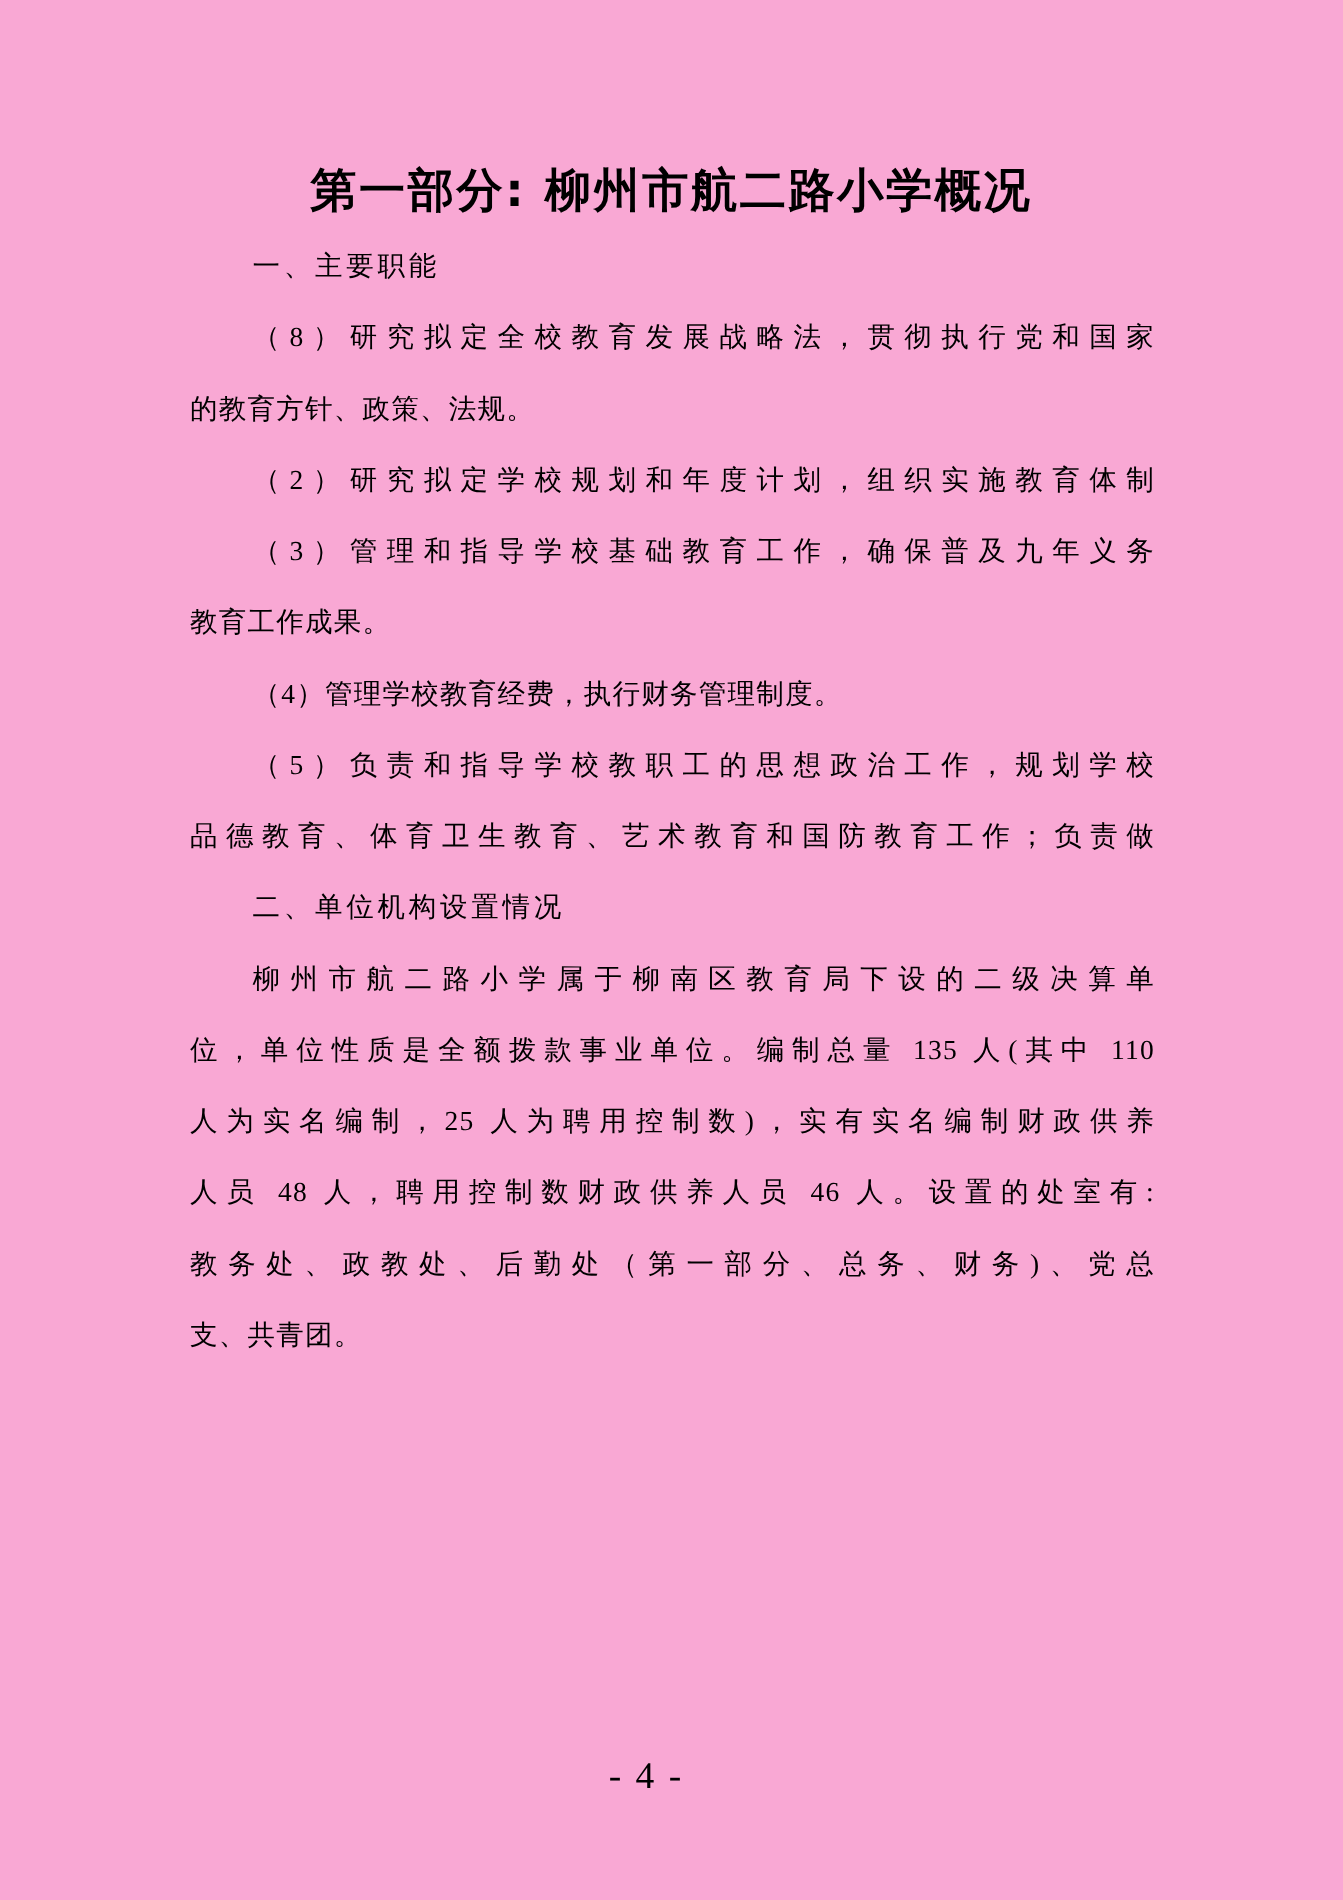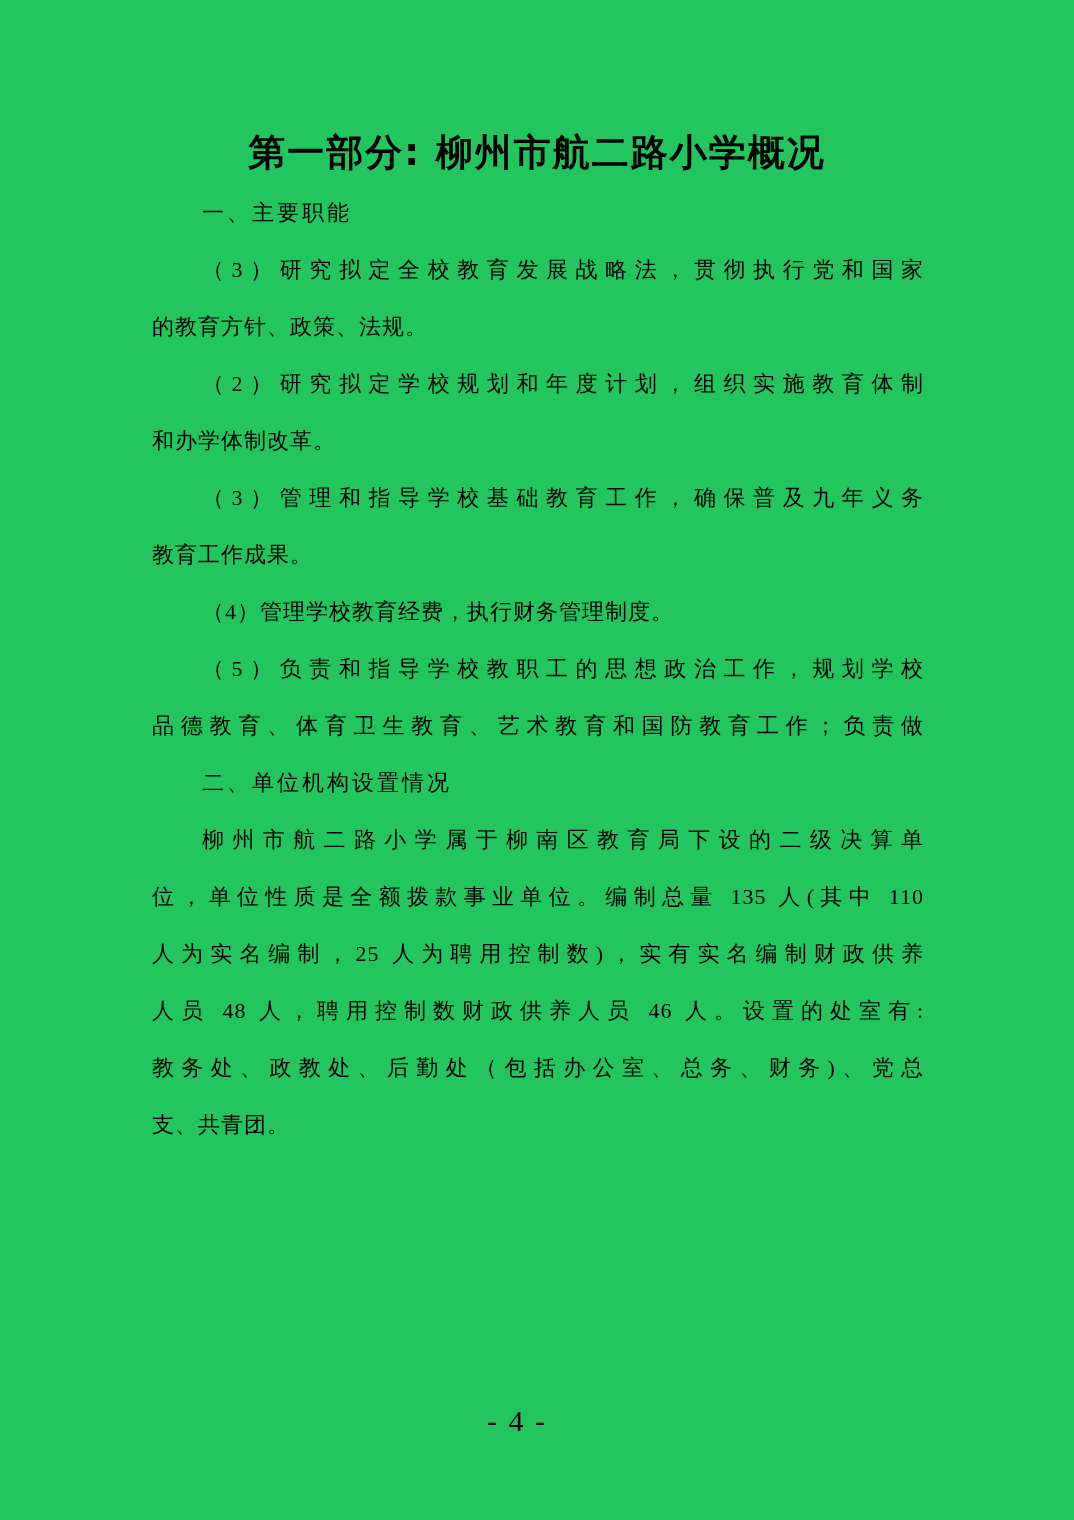--- a/index.html
+++ b/index.html
@@ -5,21 +5,21 @@
   html, body {
     margin: 0;
     padding: 0;
     background: #9c9c9c;
   }
   .page {
     position: relative;
     width: 1074px;
     height: 1520px;
     margin: 0 auto;
-    background: #22c55e;
+    background: #f9a8d4;
     color: #000000;
     font-family: "Liberation Serif", "DejaVu Serif", serif;
     overflow: hidden;
   }
   .doc-title {
     margin-top: 130px;
     width: 100%;
     text-align: center;
     font-size: 37px;
     line-height: 46px;
@@ -66,32 +66,31 @@
 </style>
 </head>
 <body>
 
 <div class="page">
   <div class="doc-title">第一部分: 柳州市航二路小学概况</div>
 
   <div class="doc-body">
 
   <div class="line first last heading">一、主要职能</div>
-      <div class="line first">（3）研究拟定全校教育发展战略法，贯彻执行党和国家</div>
+      <div class="line first">（8）研究拟定全校教育发展战略法，贯彻执行党和国家</div>
       <div class="line last">的教育方针、政策、法规。</div>
       <div class="line first">（2）研究拟定学校规划和年度计划，组织实施教育体制</div>
-      <div class="line last">和办学体制改革。</div>
       <div class="line first">（3）管理和指导学校基础教育工作，确保普及九年义务</div>
       <div class="line last">教育工作成果。</div>
       <div class="line first last">（4）管理学校教育经费，执行财务管理制度。</div>
       <div class="line first">（5）负责和指导学校教职工的思想政治工作，规划学校</div>
       <div class="line">品德教育、体育卫生教育、艺术教育和国防教育工作；负责做</div>
       <div class="line first last heading">二、单位机构设置情况</div>
       <div class="line first">柳州市航二路小学属于柳南区教育局下设的二级决算单</div>
       <div class="line">位，单位性质是全额拨款事业单位。编制总量 135 人(其中 110</div>
       <div class="line">人为实名编制，25 人为聘用控制数)，实有实名编制财政供养</div>
       <div class="line">人员 48 人，聘用控制数财政供养人员 46 人。设置的处室有:</div>
-      <div class="line">教务处、政教处、后勤处（包括办公室、总务、财务)、党总</div>
+      <div class="line">教务处、政教处、后勤处（第一部分、总务、财务)、党总</div>
       <div class="line last">支、共青团。</div>
     </div>
 
   <div class="page-number">- 4 -</div>
 </div>
 
 </body></html>

